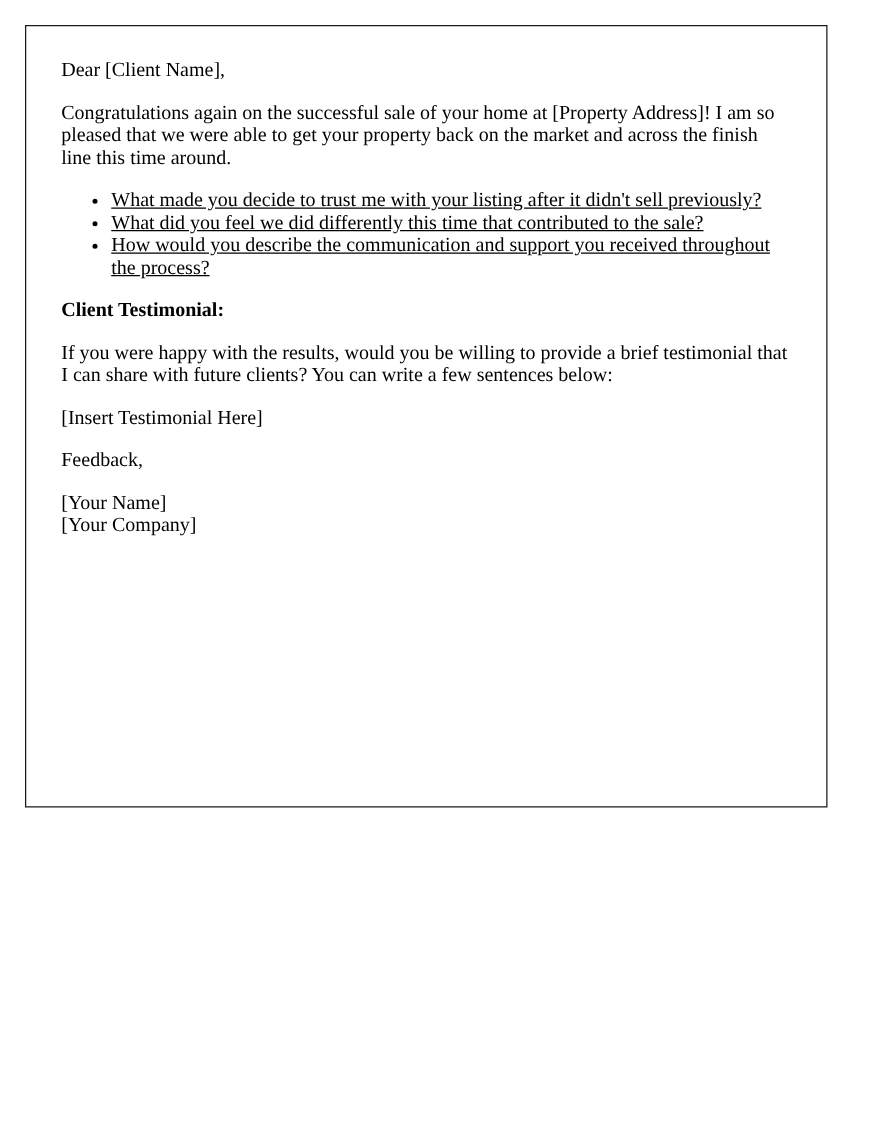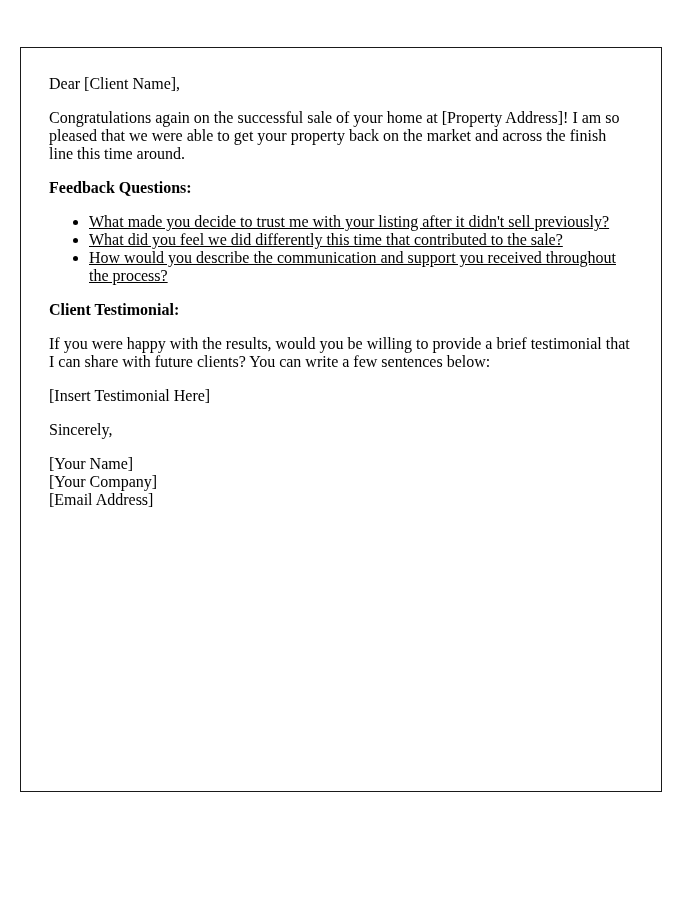--- a/index.html
+++ b/index.html
@@ -12,30 +12,29 @@
     width: 700px;
     height: 900px;
     background: #ffffff;
     overflow: hidden;
   }
   .letter {
     position: absolute;
     left: 20px;
     top: 20px;
     width: 642px;
-    height: 745px;
+    height: 626px;
     box-sizing: border-box;
     border: 1px solid #1a1a1a;
     padding: 27px 30px 20px 28px;
     background: #ffffff;
     font-family: "Liberation Serif", "DejaVu Serif", serif;
     font-size: 16px;
     line-height: 18px;
     color: #000000;
-    margin-top: 27px;
   }
   .letter p {
     margin: 16px 0;
   }
   .letter p:first-child {
     margin-top: 0;
   }
   .heading {
     font-weight: bold;
   }
@@ -59,37 +58,35 @@
 <body>
 
 <div class="viewport">
   <div class="letter">
 
     <p>Dear [Client Name],</p>
 
     <p>Congratulations again on the successful sale of your home at [Property Address]! I am so pleased that we were able to get your property back on the market and across the finish line this time around.</p>
 
 
-    <p class="heading">Feedback Questions:</p>
 
     <ul class="bullets">
         <li>What made you decide to trust me with your listing after it didn't sell previously?</li>
         <li>What did you feel we did differently this time that contributed to the sale?</li>
         <li>How would you describe the communication and support you received throughout the process?</li>
       </ul>
 
     <p class="heading">Client Testimonial:</p>
 
     <p>If you were happy with the results, would you be willing to provide a brief testimonial that I can share with future clients? You can write a few sentences below:</p>
 
     <p>[Insert Testimonial Here]</p>
 
 
-    <p>Sincerely,</p>
+    <p>Feedback,</p>
 
     <div class="signature-block">
         <div>[Your Name]</div>
         <div>[Your Company]</div>
-        <div>[Email Address]</div>
       </div>
 
   </div>
 </div>
 
 </body></html>

